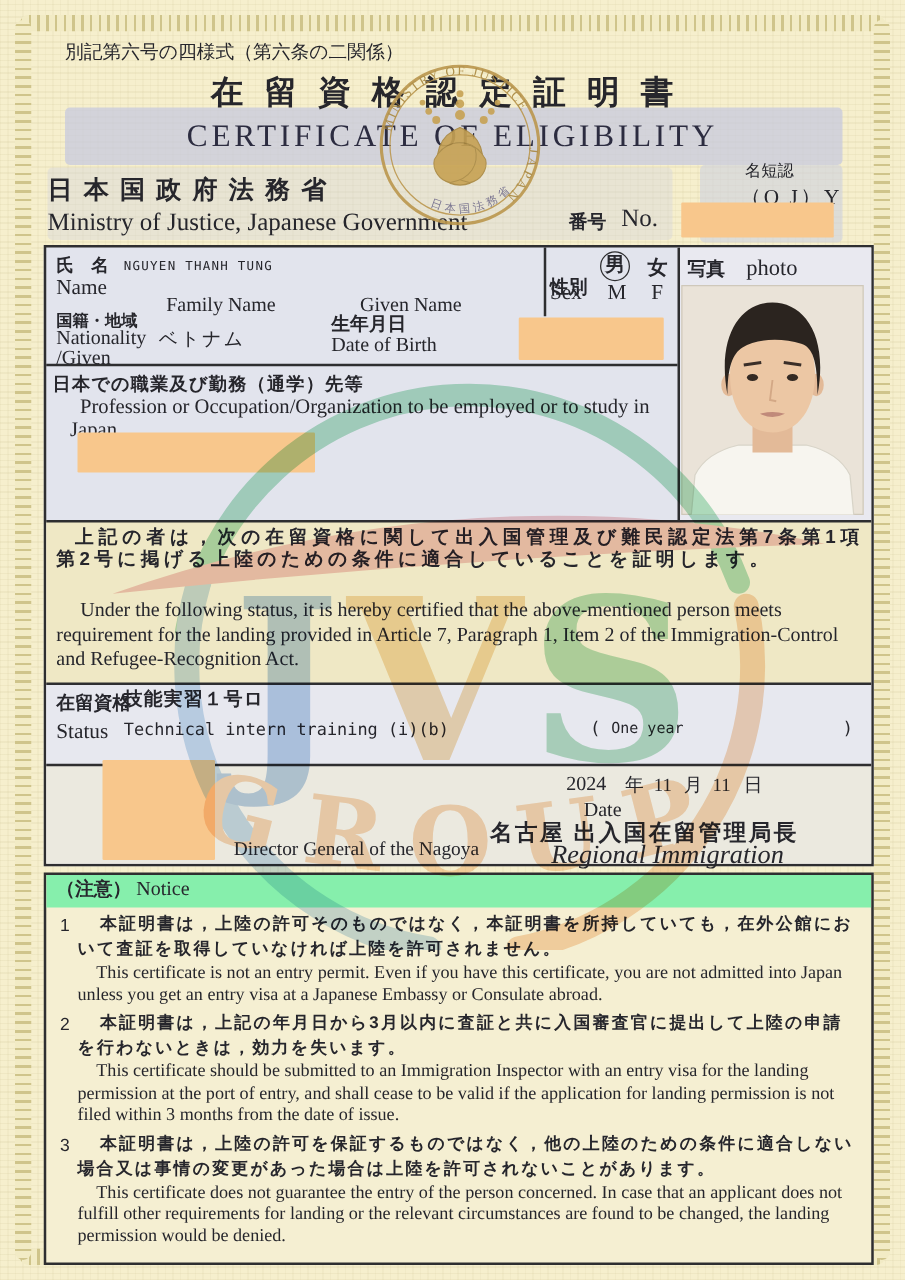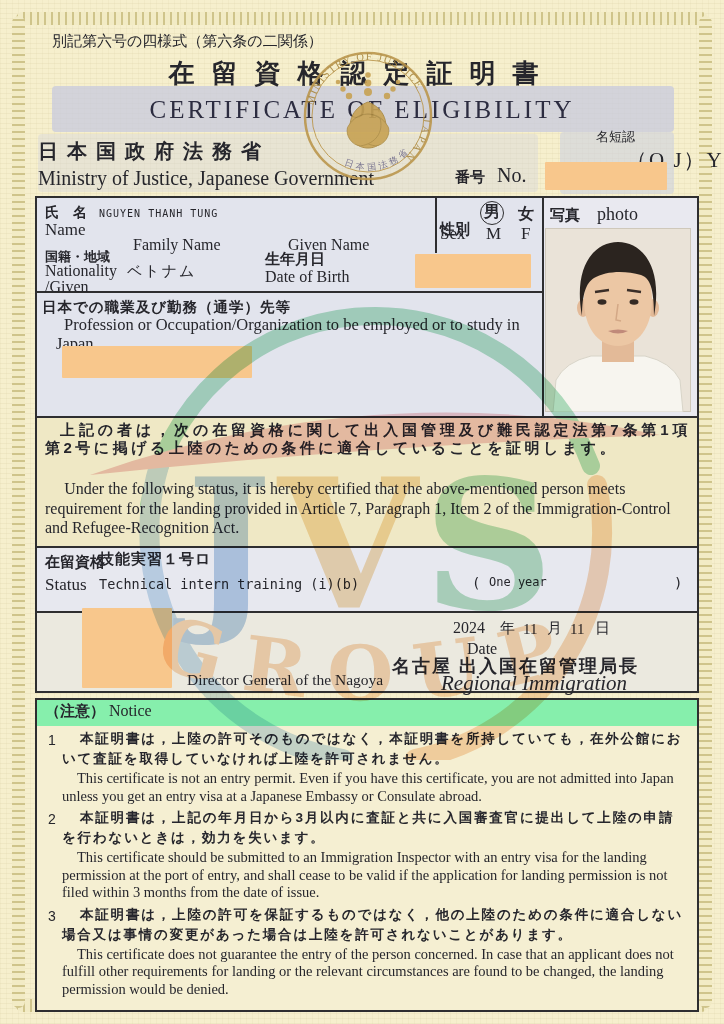--- a/index.html
+++ b/index.html
@@ -20,21 +20,21 @@
 
   .abs{position:absolute;}
   .jp{font-family:"Liberation Sans",sans-serif;}
   .serif{font-family:"Liberation Serif",serif;}
   .mono{font-family:"DejaVu Sans Mono",monospace;}
 
   .form-note{left:38px;top:32px;font-size:15px;font-weight:normal;z-index:10;margin-left:14px;}
   .title-jp{left:0;right:0;top:56px;text-align:center;font-size:26px;font-weight:bold;letter-spacing:17px;z-index:10;}
   .title-en{left:0;right:0;top:96px;text-align:center;font-size:25px;letter-spacing:3px;color:#2c2c40;z-index:10;}
   .short-label{left:596px;top:128px;font-size:13px;z-index:10;}
-  .short-value{left:592px;top:146px;font-size:21px;letter-spacing:2px;z-index:10;margin-left:34px;}
+  .short-value{left:592px;top:146px;font-size:17px;letter-spacing:2px;z-index:10;}
   .gov-jp{left:38px;top:138px;font-size:20px;font-weight:bold;letter-spacing:9px;z-index:10;}
   .gov-en{left:38px;top:167px;font-size:20px;z-index:10;}
   .no-jp{left:455px;top:168px;font-size:15px;font-weight:bold;z-index:10;}
   .no-en{left:497px;top:164px;font-size:20px;z-index:10;}
 
   .redact{position:absolute;background:#f8c78c;z-index:12;border-radius:1px;}
 
   .tbl{position:absolute;left:35px;top:196px;width:664px;height:497px;border:2px solid #2e2e30;z-index:10;background:#e2e4ed;box-sizing:border-box;}
   .rule{position:absolute;background:#2e2e30;z-index:5;}
   .cell-bg{position:absolute;z-index:0;}

